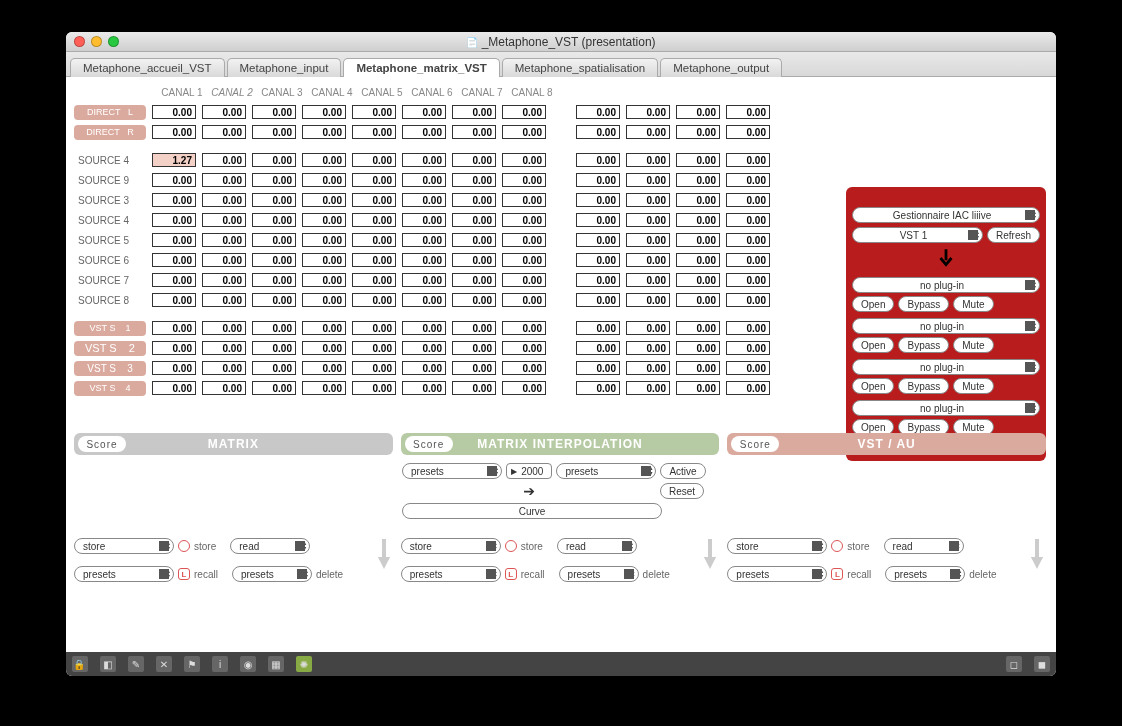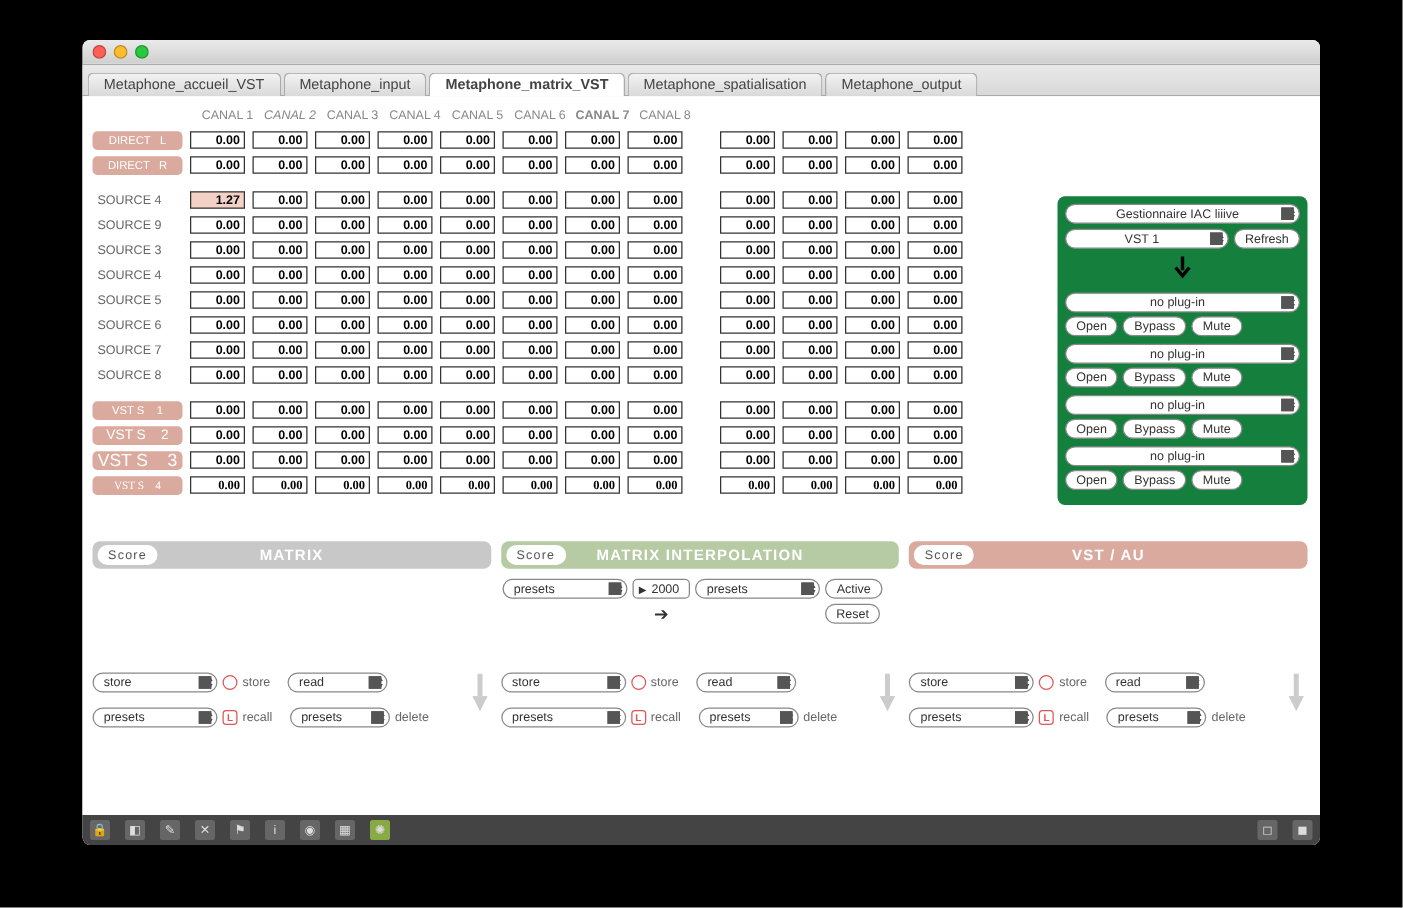--- a/index.html
+++ b/index.html
@@ -112,35 +112,36 @@
   }
   .ticon{ width:16px; height:16px; background:#666; border-radius:2px; display:inline-flex;align-items:center;justify-content:center;color:#ddd;font-size:10px;}
   .ticongap{flex:1}
 
   
   table.mx { border-collapse: separate; border-spacing: 6px 4px; }
 
   .ring{ width:12px;height:12px;border:1.5px solid #d55;border-radius:50%; display:inline-block;}
   .lbox{ width:12px;height:12px;border:1.5px solid #d55;border-radius:3px; display:inline-flex;align-items:center;justify-content:center;color:#d55;font-size:8px;font-weight:700;}
 
-  .panel-salmon{ background:#15803d; border-radius:6px; padding:6px 6px; }
+  .panel-salmon{ background:#b91c1c; border-radius:6px; padding:20px 6px;margin-top:30px; }
 
   .downarrow-svg{ width:22px; }
 </style>
 </head>
 <body>
 
 <div class="window">
 
   <div class="titlebar">
     <div class="traffic">
       <div class="dot dred"></div>
       <div class="dot dyel"></div>
       <div class="dot dgrn"></div>
     </div>
+    <div class="titletxt">_Metaphone_VST (presentation)</div>
   </div>
 
   <div class="tabrow" id="tabrow">
       <div class="tab">Metaphone_accueil_VST</div>
       <div class="tab">Metaphone_input</div>
       <div class="tab active">Metaphone_matrix_VST</div>
       <div class="tab">Metaphone_spatialisation</div>
       <div class="tab">Metaphone_output</div>
     </div>
 
@@ -150,21 +151,21 @@
     <div style="position:absolute; left:88px; top:6px;">
       <table class="mx">
           <tbody>
             <tr id="chanhdr">
               <td class="chanhdr" style="width: 44px;">CANAL 1</td>
               <td class="chanhdr" style="width: 44px; font-style: italic;">CANAL 2</td>
               <td class="chanhdr" style="width: 44px;">CANAL 3</td>
               <td class="chanhdr" style="width: 44px;">CANAL 4</td>
               <td class="chanhdr" style="width: 44px;">CANAL 5</td>
               <td class="chanhdr" style="width: 44px;">CANAL 6</td>
-              <td class="chanhdr" style="width: 44px; font-weight: bold;">CANAL 7</td>
+              <td class="chanhdr" style="width: 44px;">CANAL 7</td>
               <td class="chanhdr" style="width: 44px;">CANAL 8</td>
             </tr>
           </tbody>
         </table>
     </div>
 
     <div style="position:absolute; left:8px; top:26px;" id="matrix-area">
         <div style="display: flex; flex-direction: column; gap: 2px; margin-bottom: 10px;">
           <div style="display: flex; align-items: center; gap: 6px; height: 18px;">
             <div class="salmon salmon-round" style="width: 72px; height: 15px; font-size: 9px; white-space: pre;">DIRECT   L</div>
@@ -356,36 +357,36 @@
             <div class="numbox">0.00</div>
             <div class="numbox">0.00</div>
             <div class="numbox">0.00</div>
             <div style="width: 18px;"></div>
             <div class="numbox">0.00</div>
             <div class="numbox">0.00</div>
             <div class="numbox">0.00</div>
             <div class="numbox">0.00</div>
           </div>
           <div style="display: flex; align-items: center; gap: 6px; height: 18px;">
-            <div class="salmon salmon-round" style="width: 72px; height: 15px; font-size: 14px; white-space: pre;">VST S    3</div>
-            <div class="numbox">0.00</div>
-            <div class="numbox">0.00</div>
-            <div class="numbox">0.00</div>
-            <div class="numbox">0.00</div>
-            <div class="numbox">0.00</div>
-            <div class="numbox">0.00</div>
-            <div class="numbox">0.00</div>
-            <div class="numbox">0.00</div>
-            <div style="width: 18px;"></div>
-            <div class="numbox">0.00</div>
-            <div class="numbox">0.00</div>
-            <div class="numbox">0.00</div>
-            <div class="numbox">0.00</div>
-          </div>
-          <div style="display: flex; align-items: center; gap: 6px; height: 18px; font-family: Liberation Serif, serif;">
+            <div class="salmon salmon-round" style="width: 72px; height: 15px; font-size: 10px; white-space: pre;">VST S    3</div>
+            <div class="numbox">0.00</div>
+            <div class="numbox">0.00</div>
+            <div class="numbox">0.00</div>
+            <div class="numbox">0.00</div>
+            <div class="numbox">0.00</div>
+            <div class="numbox">0.00</div>
+            <div class="numbox">0.00</div>
+            <div class="numbox">0.00</div>
+            <div style="width: 18px;"></div>
+            <div class="numbox">0.00</div>
+            <div class="numbox">0.00</div>
+            <div class="numbox">0.00</div>
+            <div class="numbox">0.00</div>
+          </div>
+          <div style="display: flex; align-items: center; gap: 6px; height: 18px;">
             <div class="salmon salmon-round" style="width: 72px; height: 15px; font-size: 9px; white-space: pre;">VST S    4</div>
             <div class="numbox">0.00</div>
             <div class="numbox">0.00</div>
             <div class="numbox">0.00</div>
             <div class="numbox">0.00</div>
             <div class="numbox">0.00</div>
             <div class="numbox">0.00</div>
             <div class="numbox">0.00</div>
             <div class="numbox">0.00</div>
             <div style="width: 18px;"></div>
@@ -492,20 +493,21 @@
             <span class="arrows">▴<br>▾</span>
           </div>
         <div class="btn">Active</div>
       </div>
       <div style="display:flex;gap:4px;margin-top:4px;align-items:center;">
         <div style="width:100px;"></div>
         <div style="width:46px;text-align:center;font-size:14px;">➔</div>
         <div style="width:100px;"></div>
         <div class="btn">Reset</div>
       </div>
+      <div class="btn" style="width:260px;justify-content:center;margin-top:4px;">Curve</div>
     </div>
 
     <div style="position:absolute; left:8px; top:452px; right:10px; display:flex; gap:8px;" id="srecall-row">
         <div style="flex: 1 1 0%; display: flex; flex-direction: column; gap: 3px;">
           <div style="display:flex;align-items:center;gap:4px;">
             <div class="sel" style="width:100px;">
               <span>store</span>
               <span class="arrows">▴<br>▾</span>
             </div>
             <span class="ring"></span>

